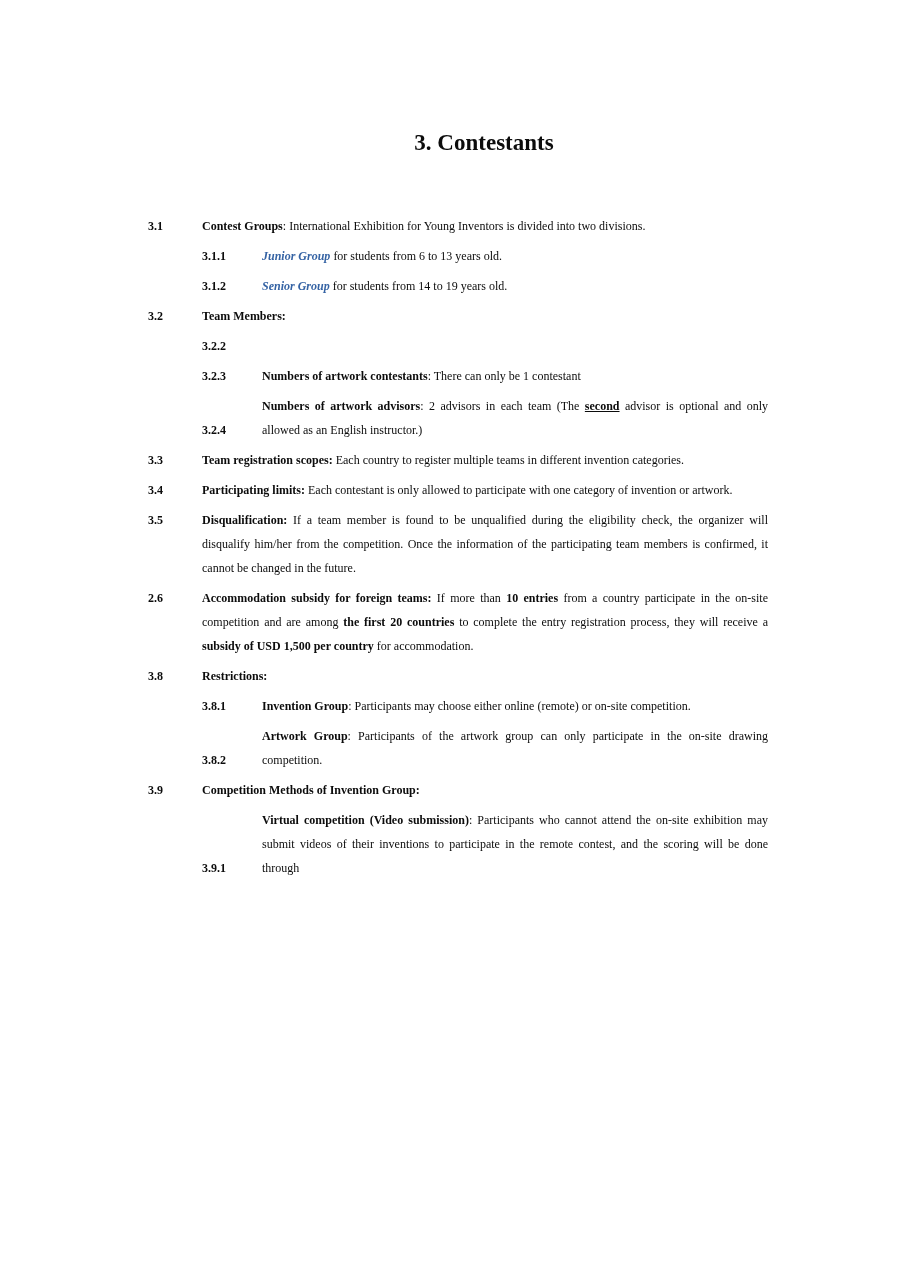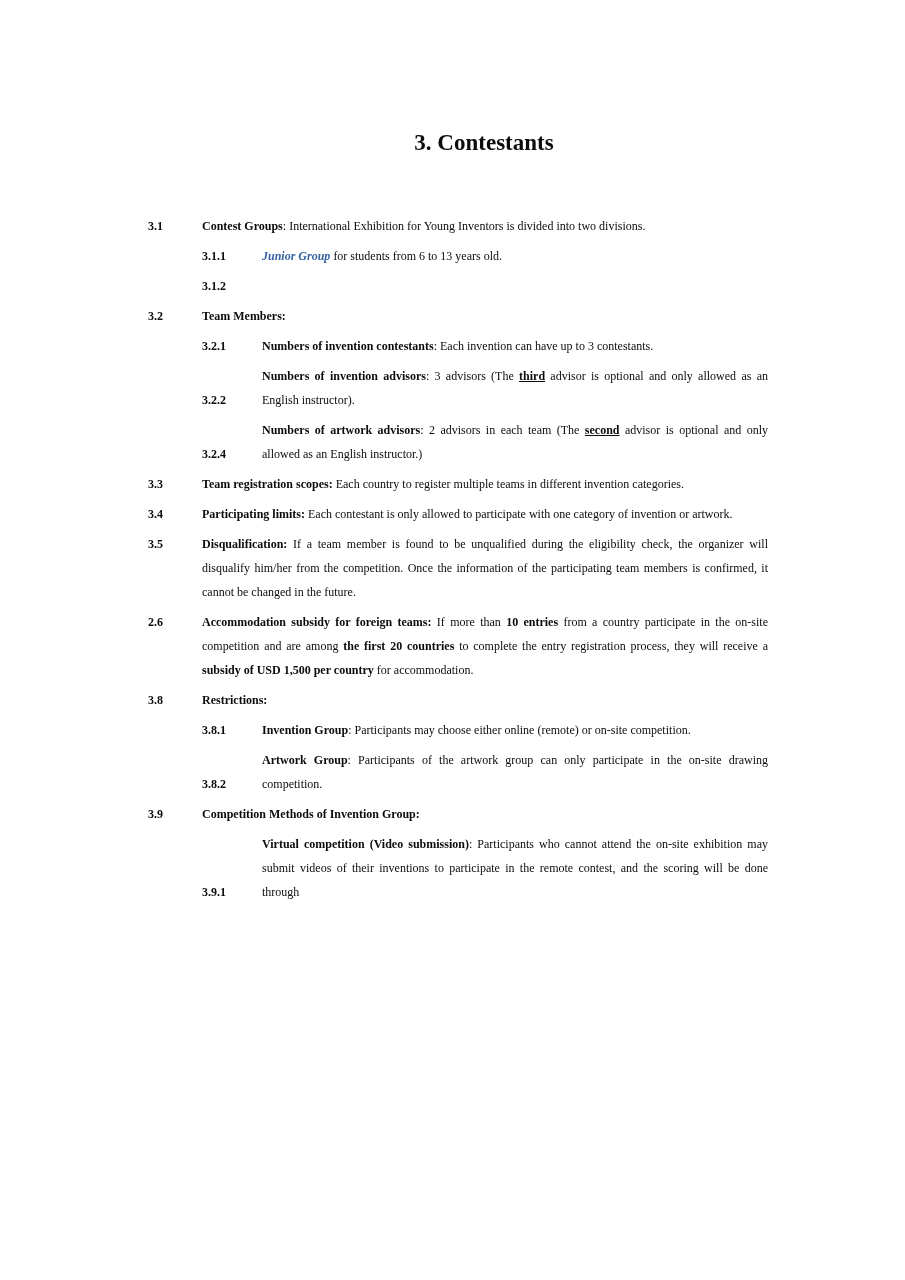--- a/index.html
+++ b/index.html
@@ -63,32 +63,32 @@
         <div class="item l1">
     <span class="num">3.1</span>
     <p class="body"><span class="seg-b">Contest Groups</span><span>: International Exhibition for Young Inventors is divided into two divisions.</span></p>
   </div>
         <div class="item l2">
     <span class="num">3.1.1</span>
     <p class="body"><span class="seg-b seg-i seg-accent">Junior Group</span><span> for students from 6 to 13 years old.</span></p>
   </div>
         <div class="item l2">
     <span class="num">3.1.2</span>
+    <p class="body"><span class="seg-b seg-i seg-accent">Senior Group</span><span> for students from 14 to 19 years old.</span></p>
   </div>
         <div class="item l1">
     <span class="num">3.2</span>
     <p class="body"><span class="seg-b">Team Members:</span></p>
   </div>
         <div class="item l2">
-    <span class="num">3.2.1</span>
-    <p class="body"><span class="seg-b">Numbers of invention contestants</span><span>: Each invention can have up to 3 contestants.</span></p>
+    <span class="num">3.2.2</span>
   </div>
         <div class="item l2">
-    <span class="num">3.2.2</span>
-    <p class="body"><span class="seg-b">Numbers of invention advisors</span><span>: 3 advisors (The </span><span class="seg-b seg-u">third</span><span> advisor is optional and only allowed as an English instructor).</span></p>
+    <span class="num">3.2.3</span>
+    <p class="body"><span class="seg-b">Numbers of artwork contestants</span><span>: There can only be 1 contestant</span></p>
   </div>
         <div class="item l2">
     <span class="num">3.2.4</span>
     <p class="body"><span class="seg-b">Numbers of artwork advisors</span><span>: 2 advisors in each team (The </span><span class="seg-b seg-u">second</span><span> advisor is optional and only allowed as an English instructor.)</span></p>
   </div>
         <div class="item l1">
     <span class="num">3.3</span>
     <p class="body"><span class="seg-b">Team registration scopes:</span><span> Each country to register multiple teams in different invention categories.</span></p>
   </div>
         <div class="item l1">

